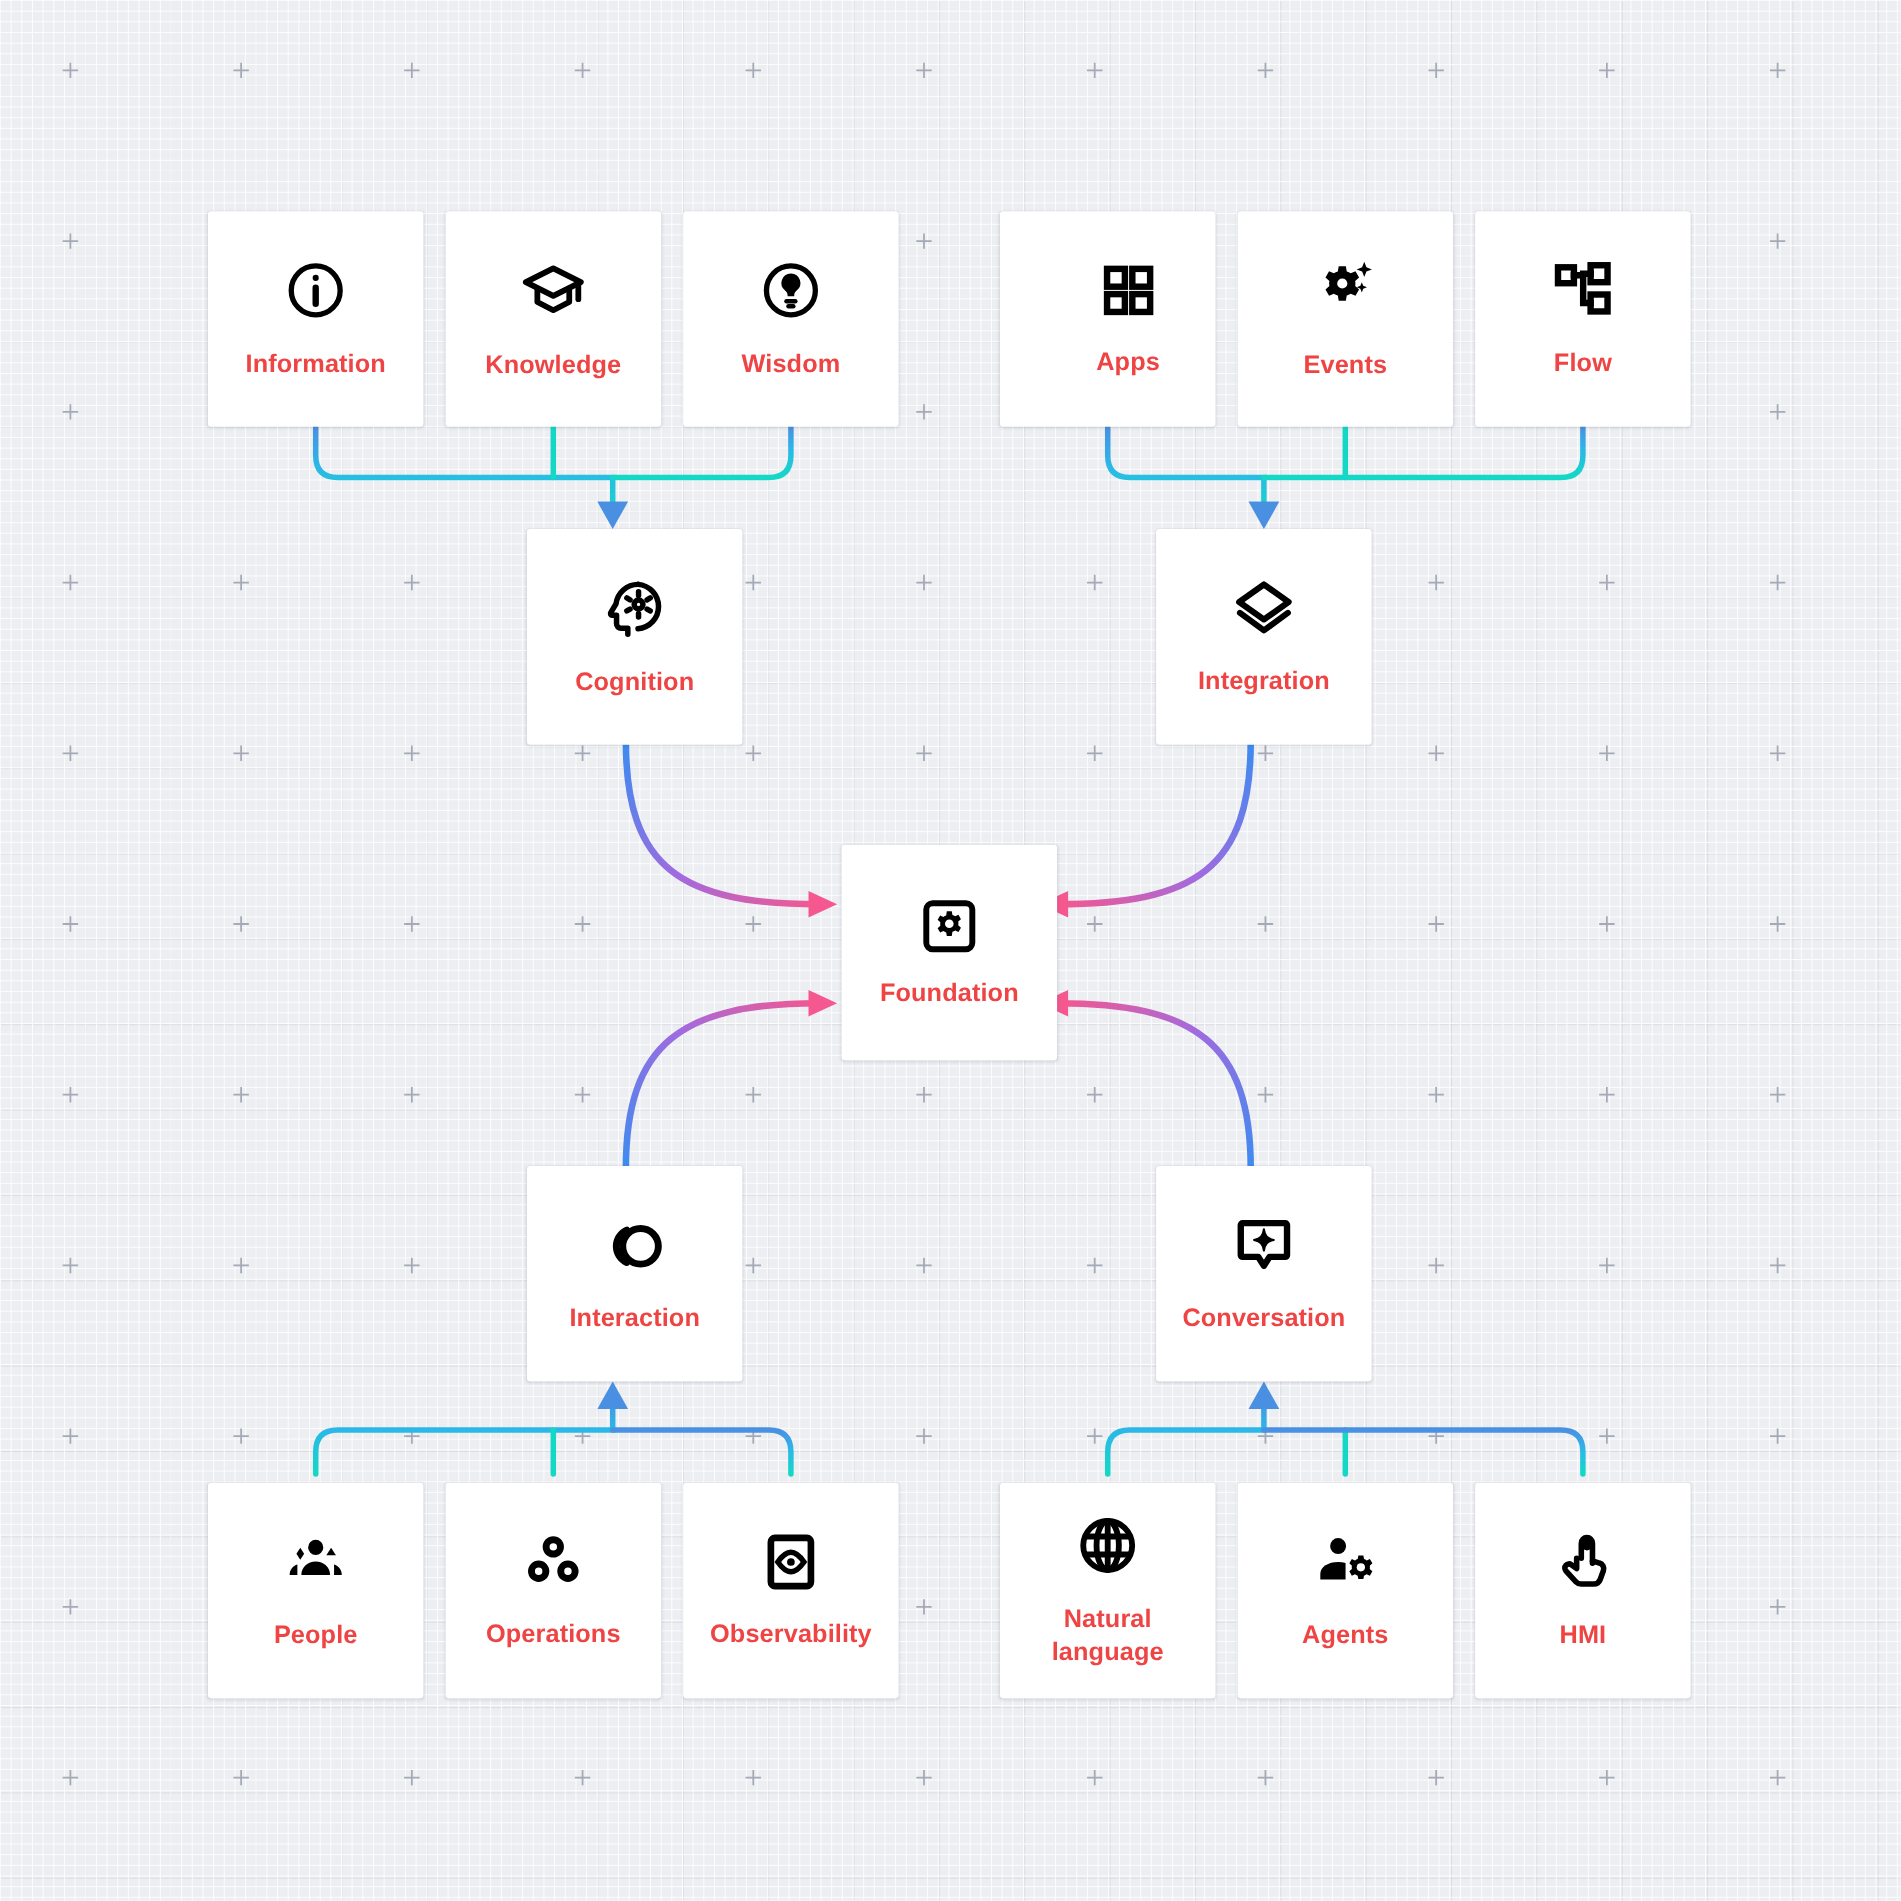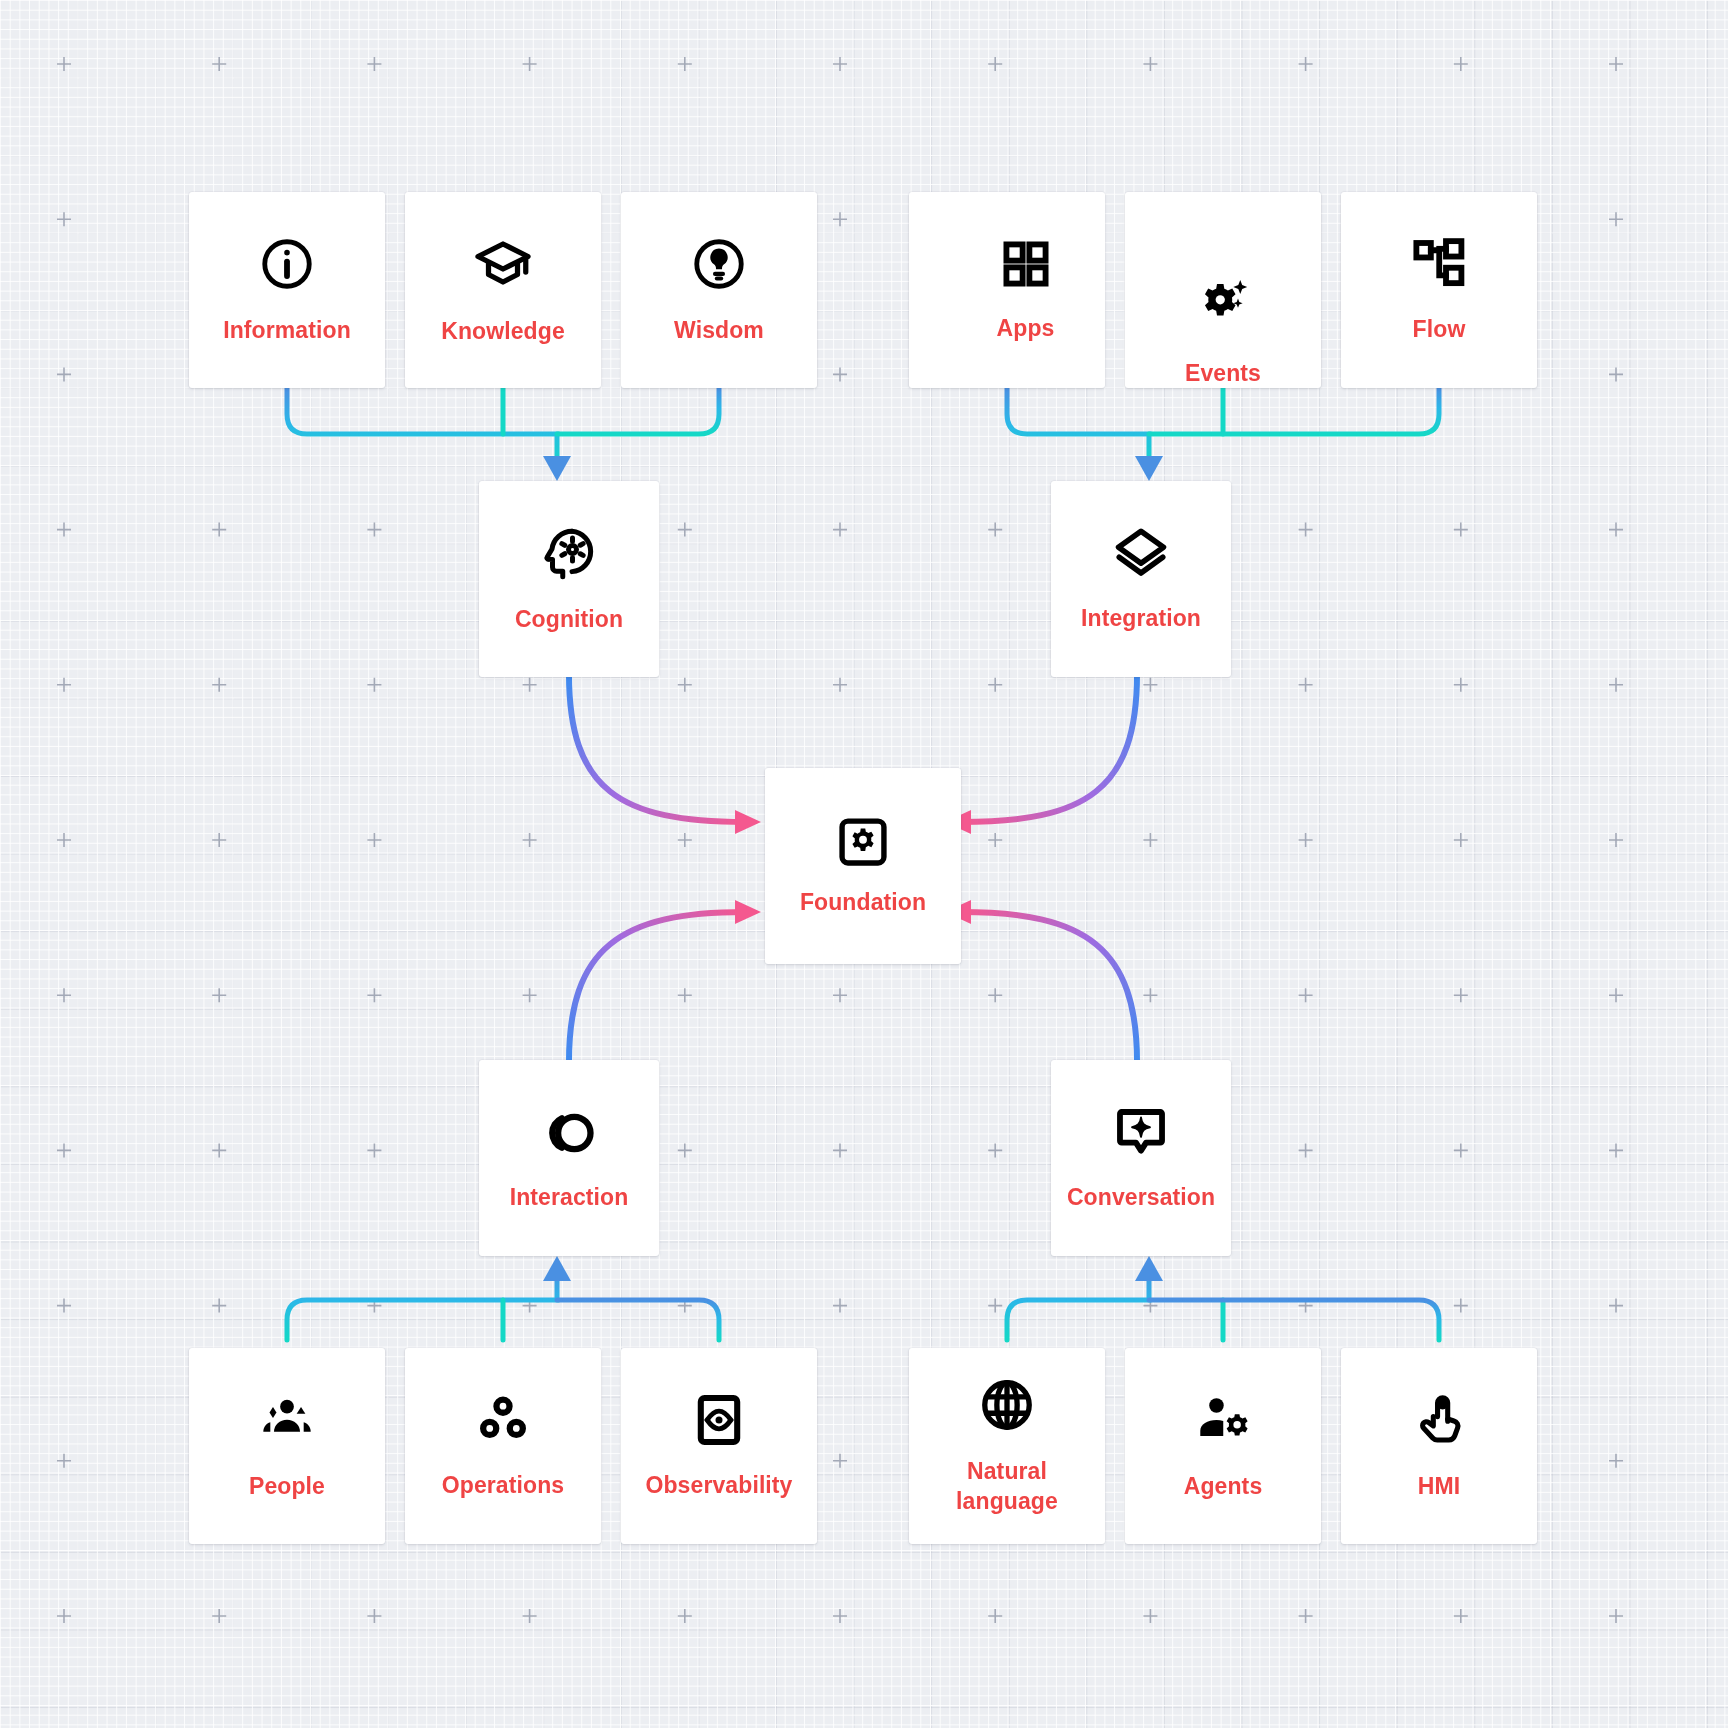--- a/index.html
+++ b/index.html
@@ -51,21 +51,21 @@
     color: #ef4444;
     text-align: center;
     line-height: 1.32;
     letter-spacing: 0.1px;
     max-width: 92%;
   }
   
   .leaf { width: 196px; height: 196px; }
   .leaf .label { margin-top: 22px; }
   
-  .mid { width: 180px; height: 196px; align-items: center; }
+  .mid { width: 196px; height: 196px; align-items: center; }
   
   .center { width: 196px; height: 196px; }
   .center .label { margin-top: 18px; }
 </style>
 </head>
 <body>
 
 <div id="canvas">
 
   <svg id="ticks" width="1728" height="1728" aria-hidden="true">
@@ -189,21 +189,21 @@
       <svg width="54" height="54" viewBox="0 0 24 24" fill="none" stroke="#000" stroke-width="2.6">
         <rect x="3.3" y="3.3" width="7.2" height="7.2"></rect>
         <rect x="13.5" y="3.3" width="7.2" height="7.2"></rect>
         <rect x="3.3" y="13.5" width="7.2" height="7.2"></rect>
         <rect x="13.5" y="13.5" width="7.2" height="7.2"></rect>
       </svg>
     </span>
     <span class="label">Apps</span>
   </div>
 
-  <div class="node leaf" style="left:1125px; top:192px;justify-content:flex-end;">
+  <div class="node leaf" style="left:1125px; top:192px;">
     <span class="icon">
       <svg width="60" height="60" viewBox="0 0 24 24" fill="#000">
         <path d="M9.6 3.2 h2.6 l0.33 1.9 c0.52 0.16 1 0.4 1.44 0.7 l1.74-0.78 1.3 2.25 -1.42 1.3 c0.06 0.3 0.09 0.6 0.09 0.92 s-0.03 0.62 -0.09 0.92 l1.42 1.3 -1.3 2.25 -1.74-0.78 c-0.44 0.3 -0.92 0.54 -1.44 0.7 l-0.33 1.9 h-2.6 l-0.33-1.9 c-0.52-0.16 -1-0.4 -1.44-0.7 l-1.74 0.78 -1.3-2.25 1.42-1.3 c-0.06-0.3 -0.09-0.6 -0.09-0.92 s0.03-0.62 0.09-0.92 l-1.42-1.3 1.3-2.25 1.74 0.78 c0.44-0.3 0.92-0.54 1.44-0.7 Z"></path>
         <circle cx="10.9" cy="9.5" r="1.85" fill="#fff"></circle>
         <path d="M18.9 1.6 l0.78 2.0 2.0 0.78 -2.0 0.78 -0.78 2.0 -0.78-2.0 -2.0-0.78 2.0-0.78 Z"></path>
         <path d="M18.0 9.0 l0.52 1.35 1.35 0.52 -1.35 0.52 -0.52 1.35 -0.52-1.35 -1.35-0.52 1.35-0.52 Z"></path>
       </svg>
     </span>
     <span class="label">Events</span>
   </div>

